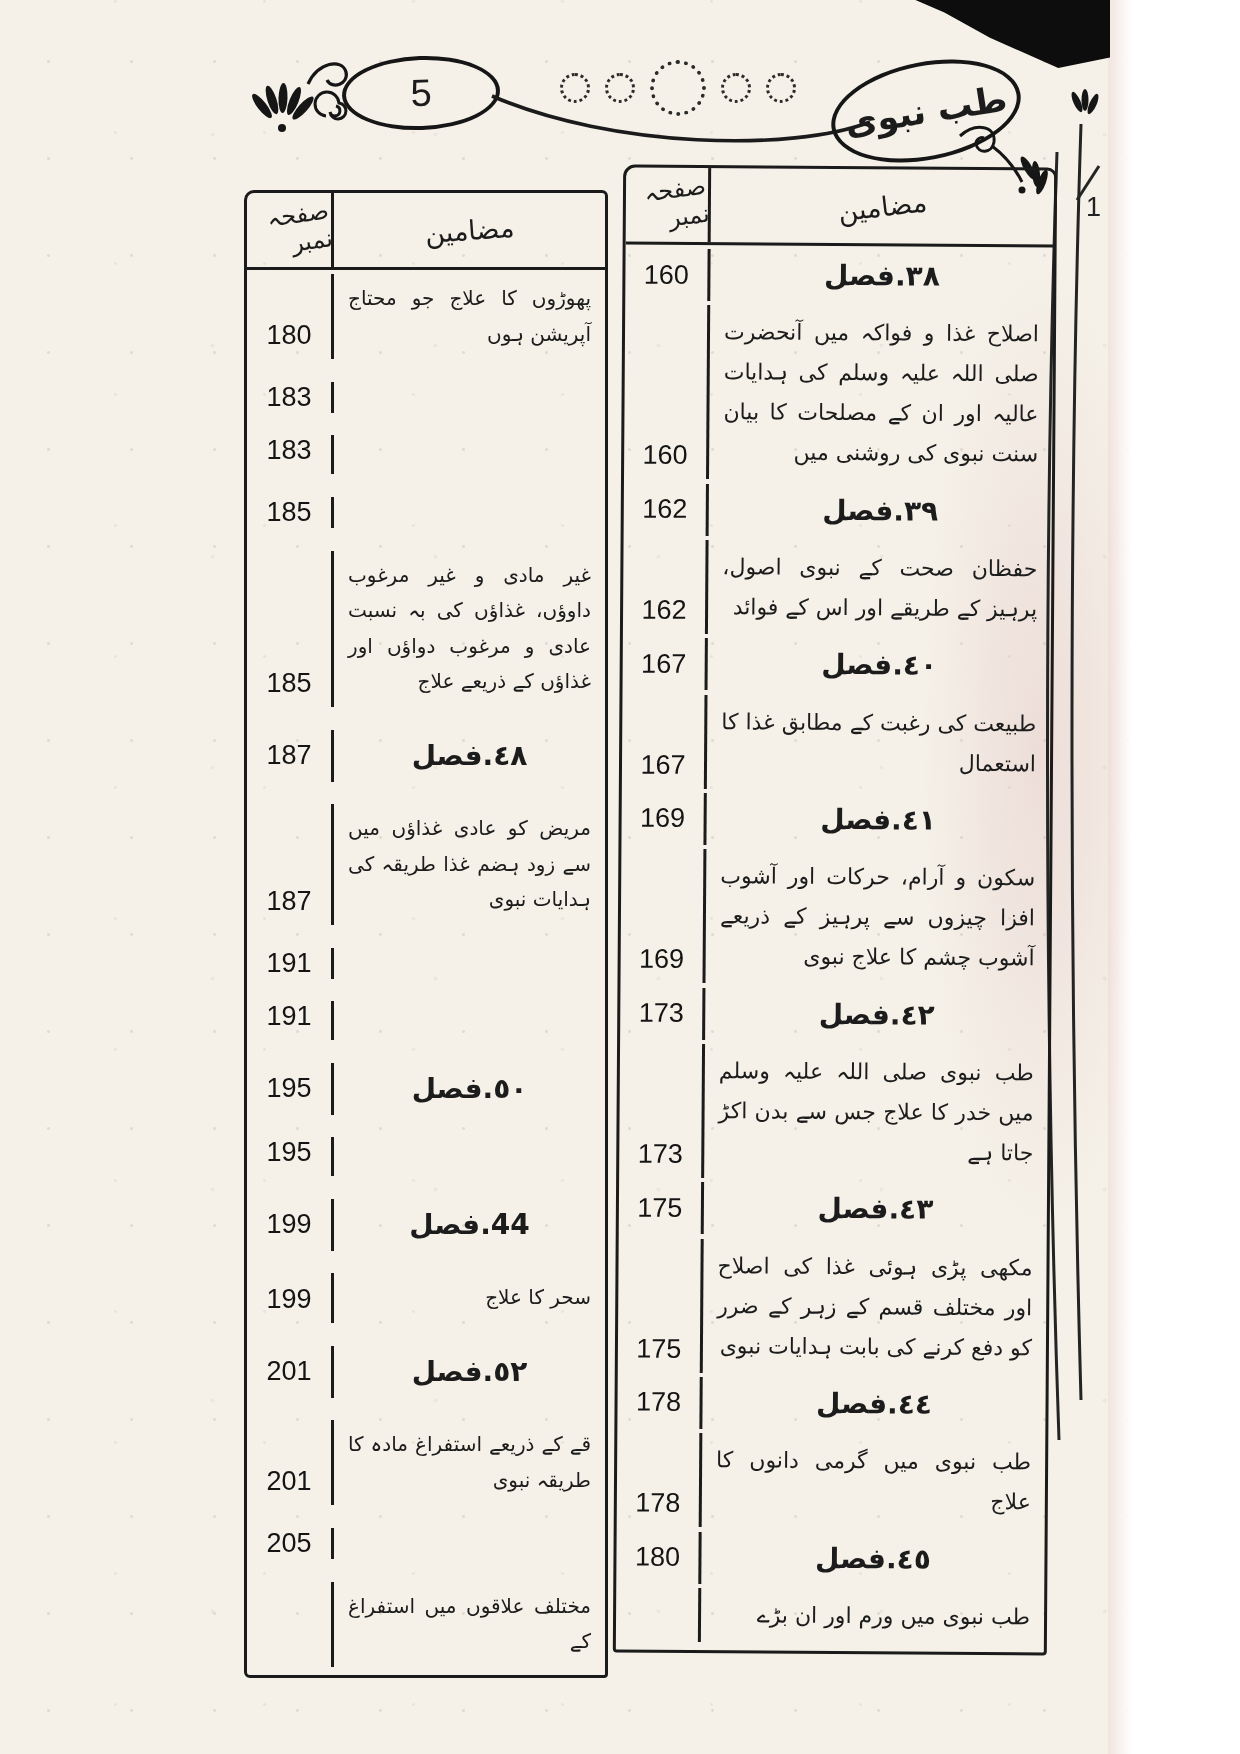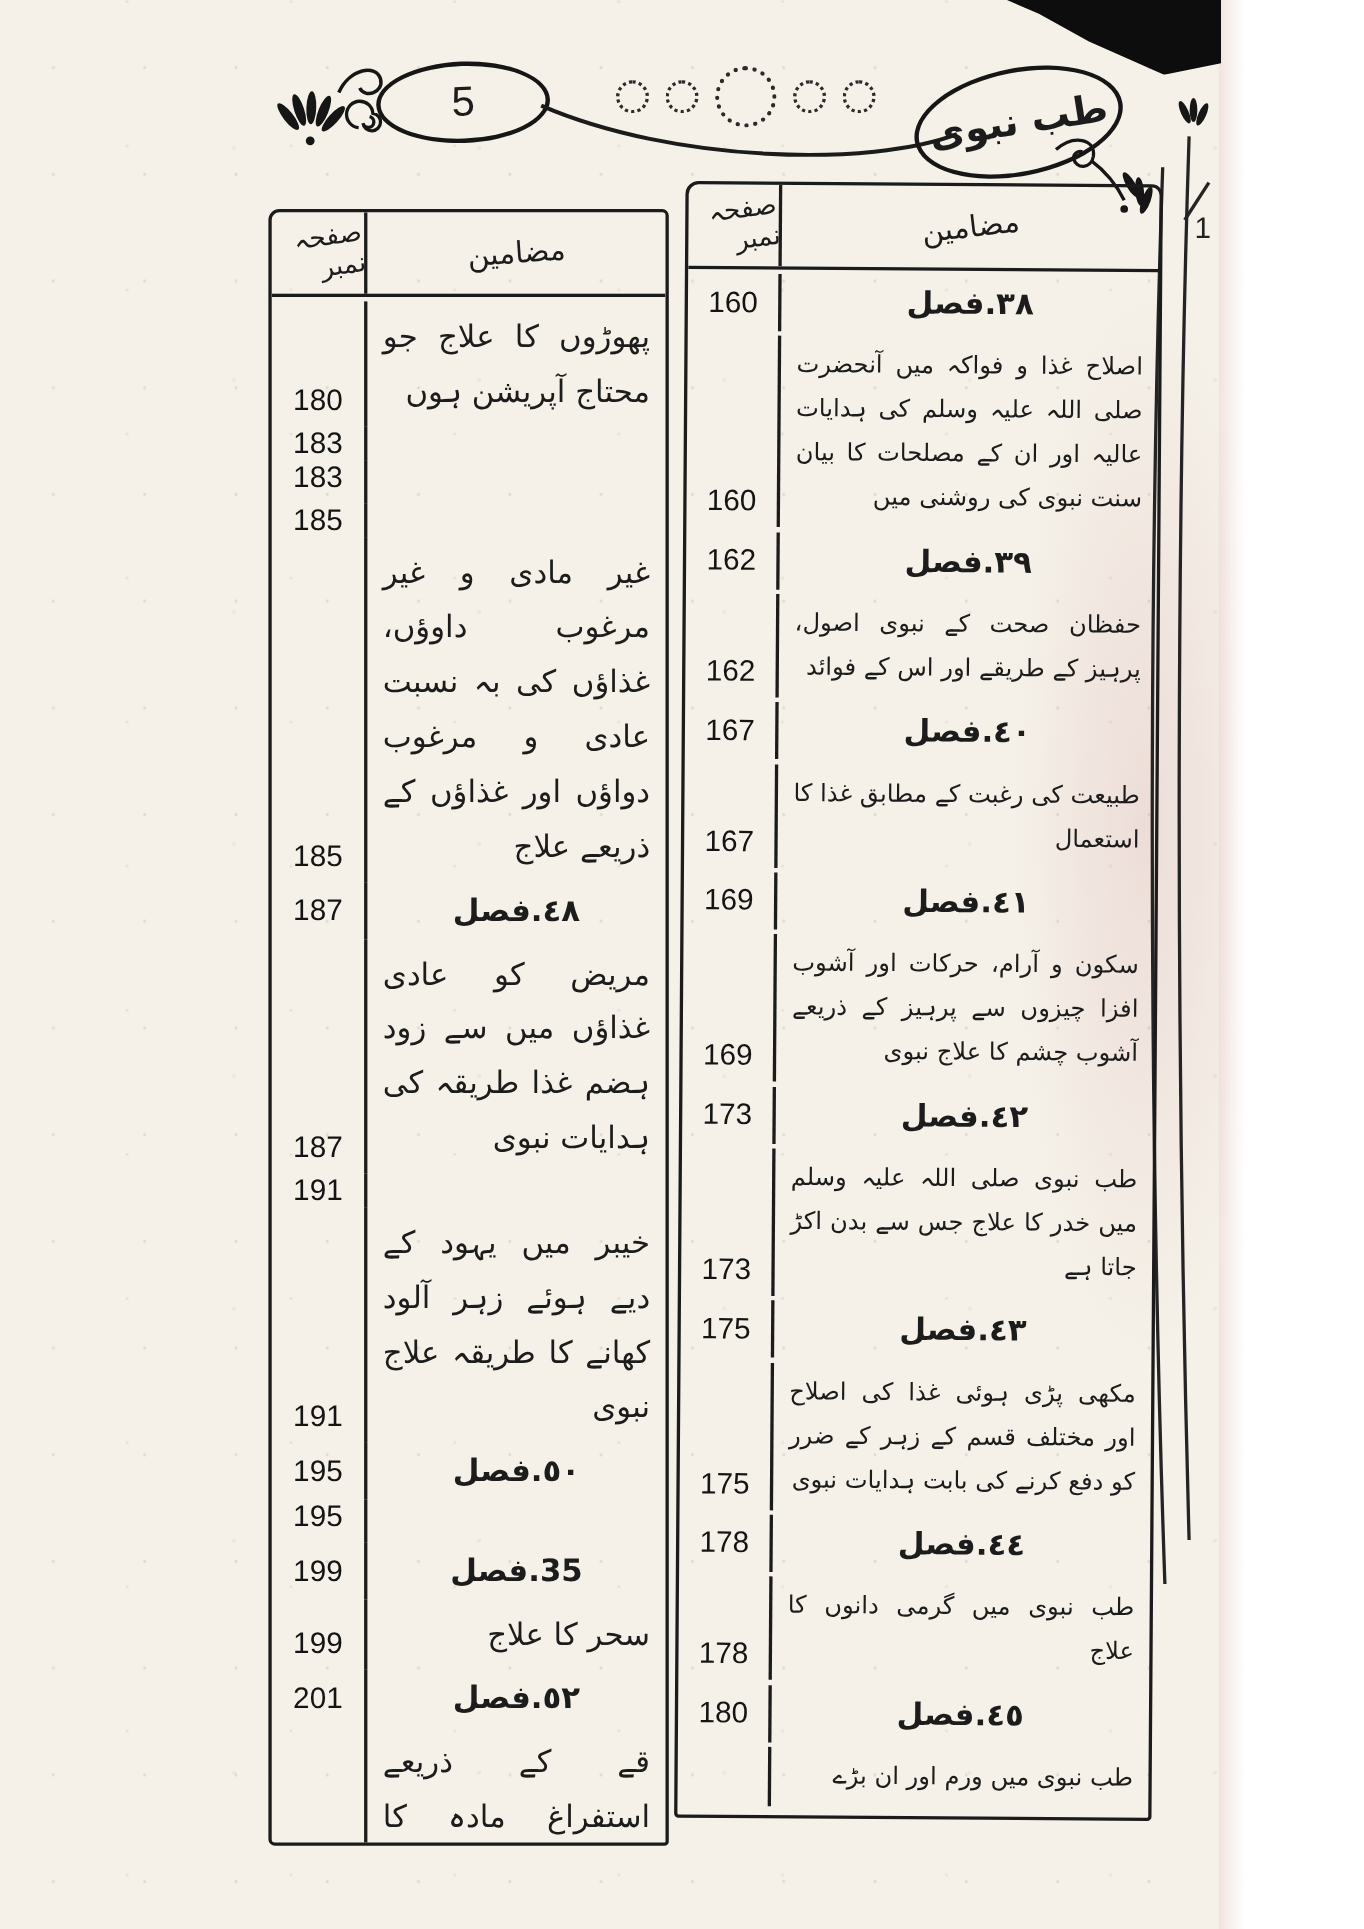--- a/index.html
+++ b/index.html
@@ -76,21 +76,21 @@
   .num{
     flex:0 0 84px;border-right:3px solid #1b1b1b;
     display:flex;justify-content:center;
     font-family:"Liberation Sans",sans-serif;font-size:27px;color:#141414;
   }
   .toc-right .num,.toc-right .hdr-num{flex-basis:82px;}
   .row.body .num{align-items:flex-end;padding-bottom:8px;}
   .row.heading .num{align-items:center;}
   .txt{
     flex:1;direction:rtl;padding:7px 14px;text-align:justify;
-    font-size:28px;line-height:1.78;
+    font-size:20px;line-height:1.78;
   }
   .toc-right .txt{font-size:22px;line-height:1.82;}
   .row.heading .txt{
     text-align:center;font-weight:bold;font-size:28px;line-height:1.5;padding:5px 10px;
   }
 </style>
 </head>
 <body>
 
 <div class="paper"></div>
@@ -195,35 +195,34 @@
     <div class="num">187</div>
     <div class="txt">مریض کو عادی غذاؤں میں سے زود ہضم غذا طریقہ کی ہدایات نبوی</div>
   </div>
 
   <div class="row heading">
     <div class="num">191</div>
   </div>
 
   <div class="row body">
     <div class="num">191</div>
-    <div class="txt">خیبر میں یہود کے دیے ہوئے زہر آلود کھانے کا طریقہ علاج نبوی</div>
   </div>
 
   <div class="row heading">
     <div class="num">195</div>
     <div class="txt">٥٠.فصل</div>
   </div>
 
   <div class="row body">
     <div class="num">195</div>
   </div>
 
   <div class="row heading">
     <div class="num">199</div>
-    <div class="txt">35.فصل</div>
+    <div class="txt">44.فصل</div>
   </div>
 
   <div class="row body">
     <div class="num">199</div>
     <div class="txt">سحر کا علاج</div>
   </div>
 
   <div class="row heading">
     <div class="num">201</div>
     <div class="txt">٥٢.فصل</div>

